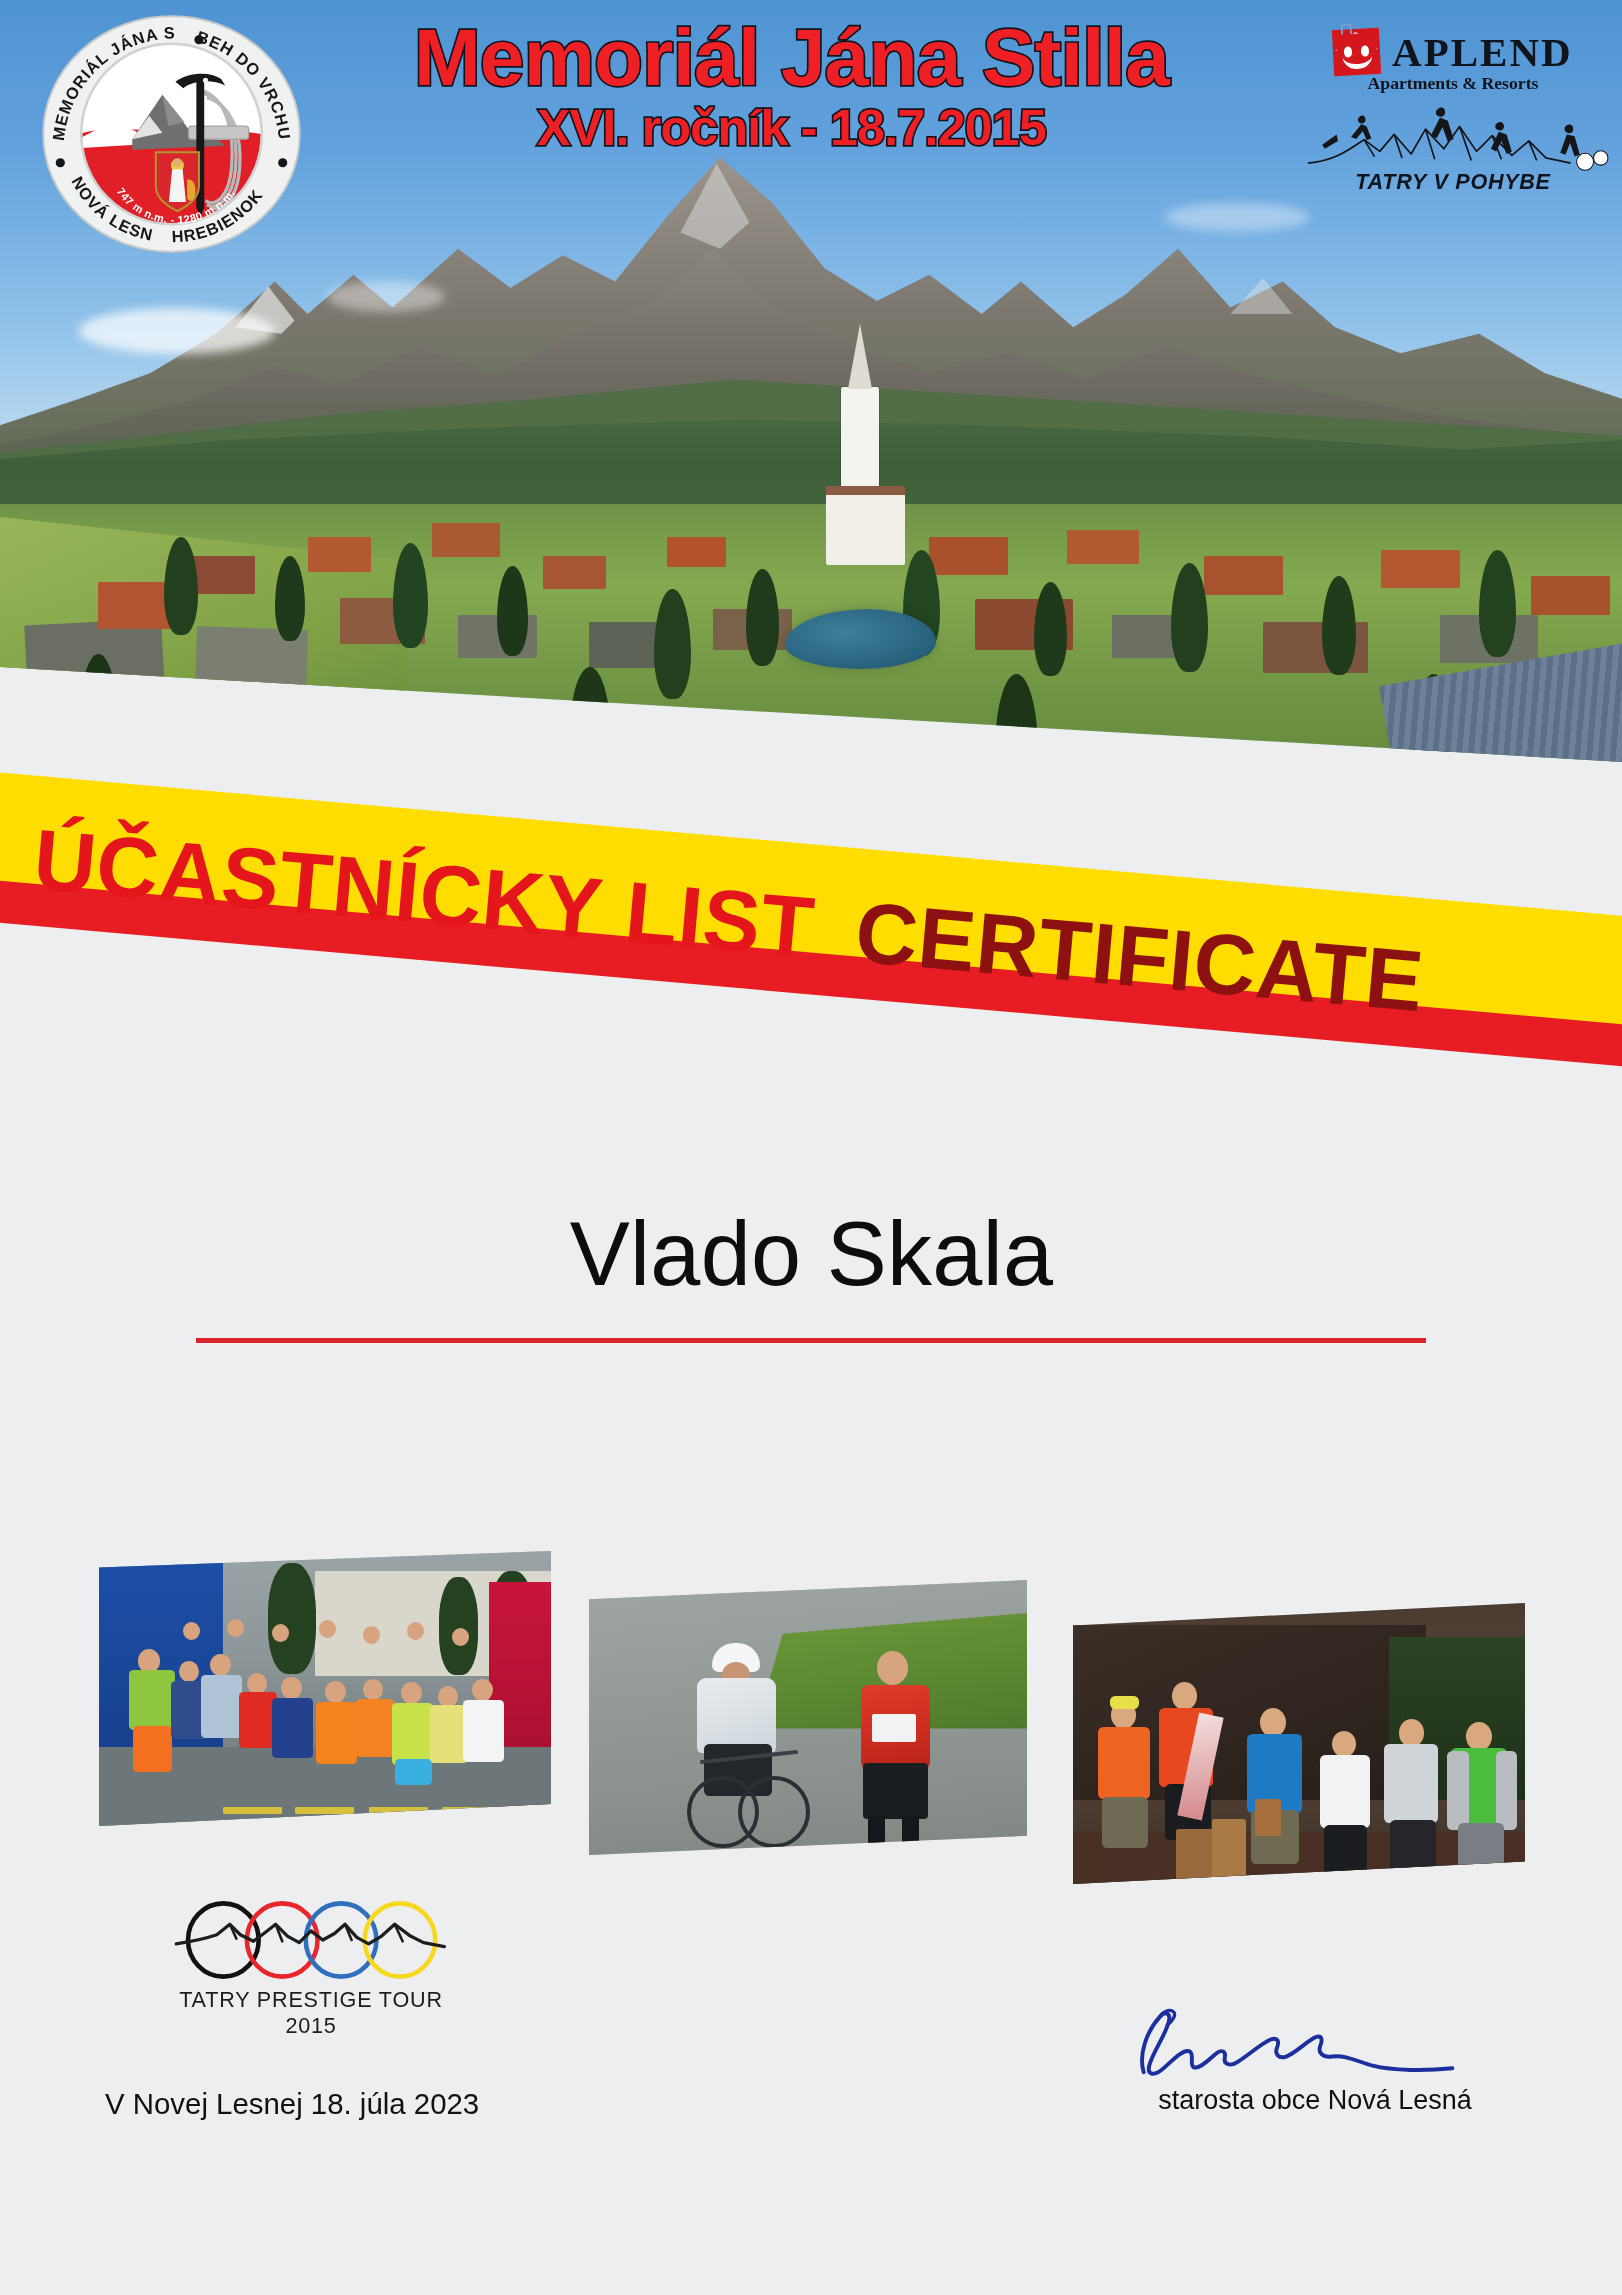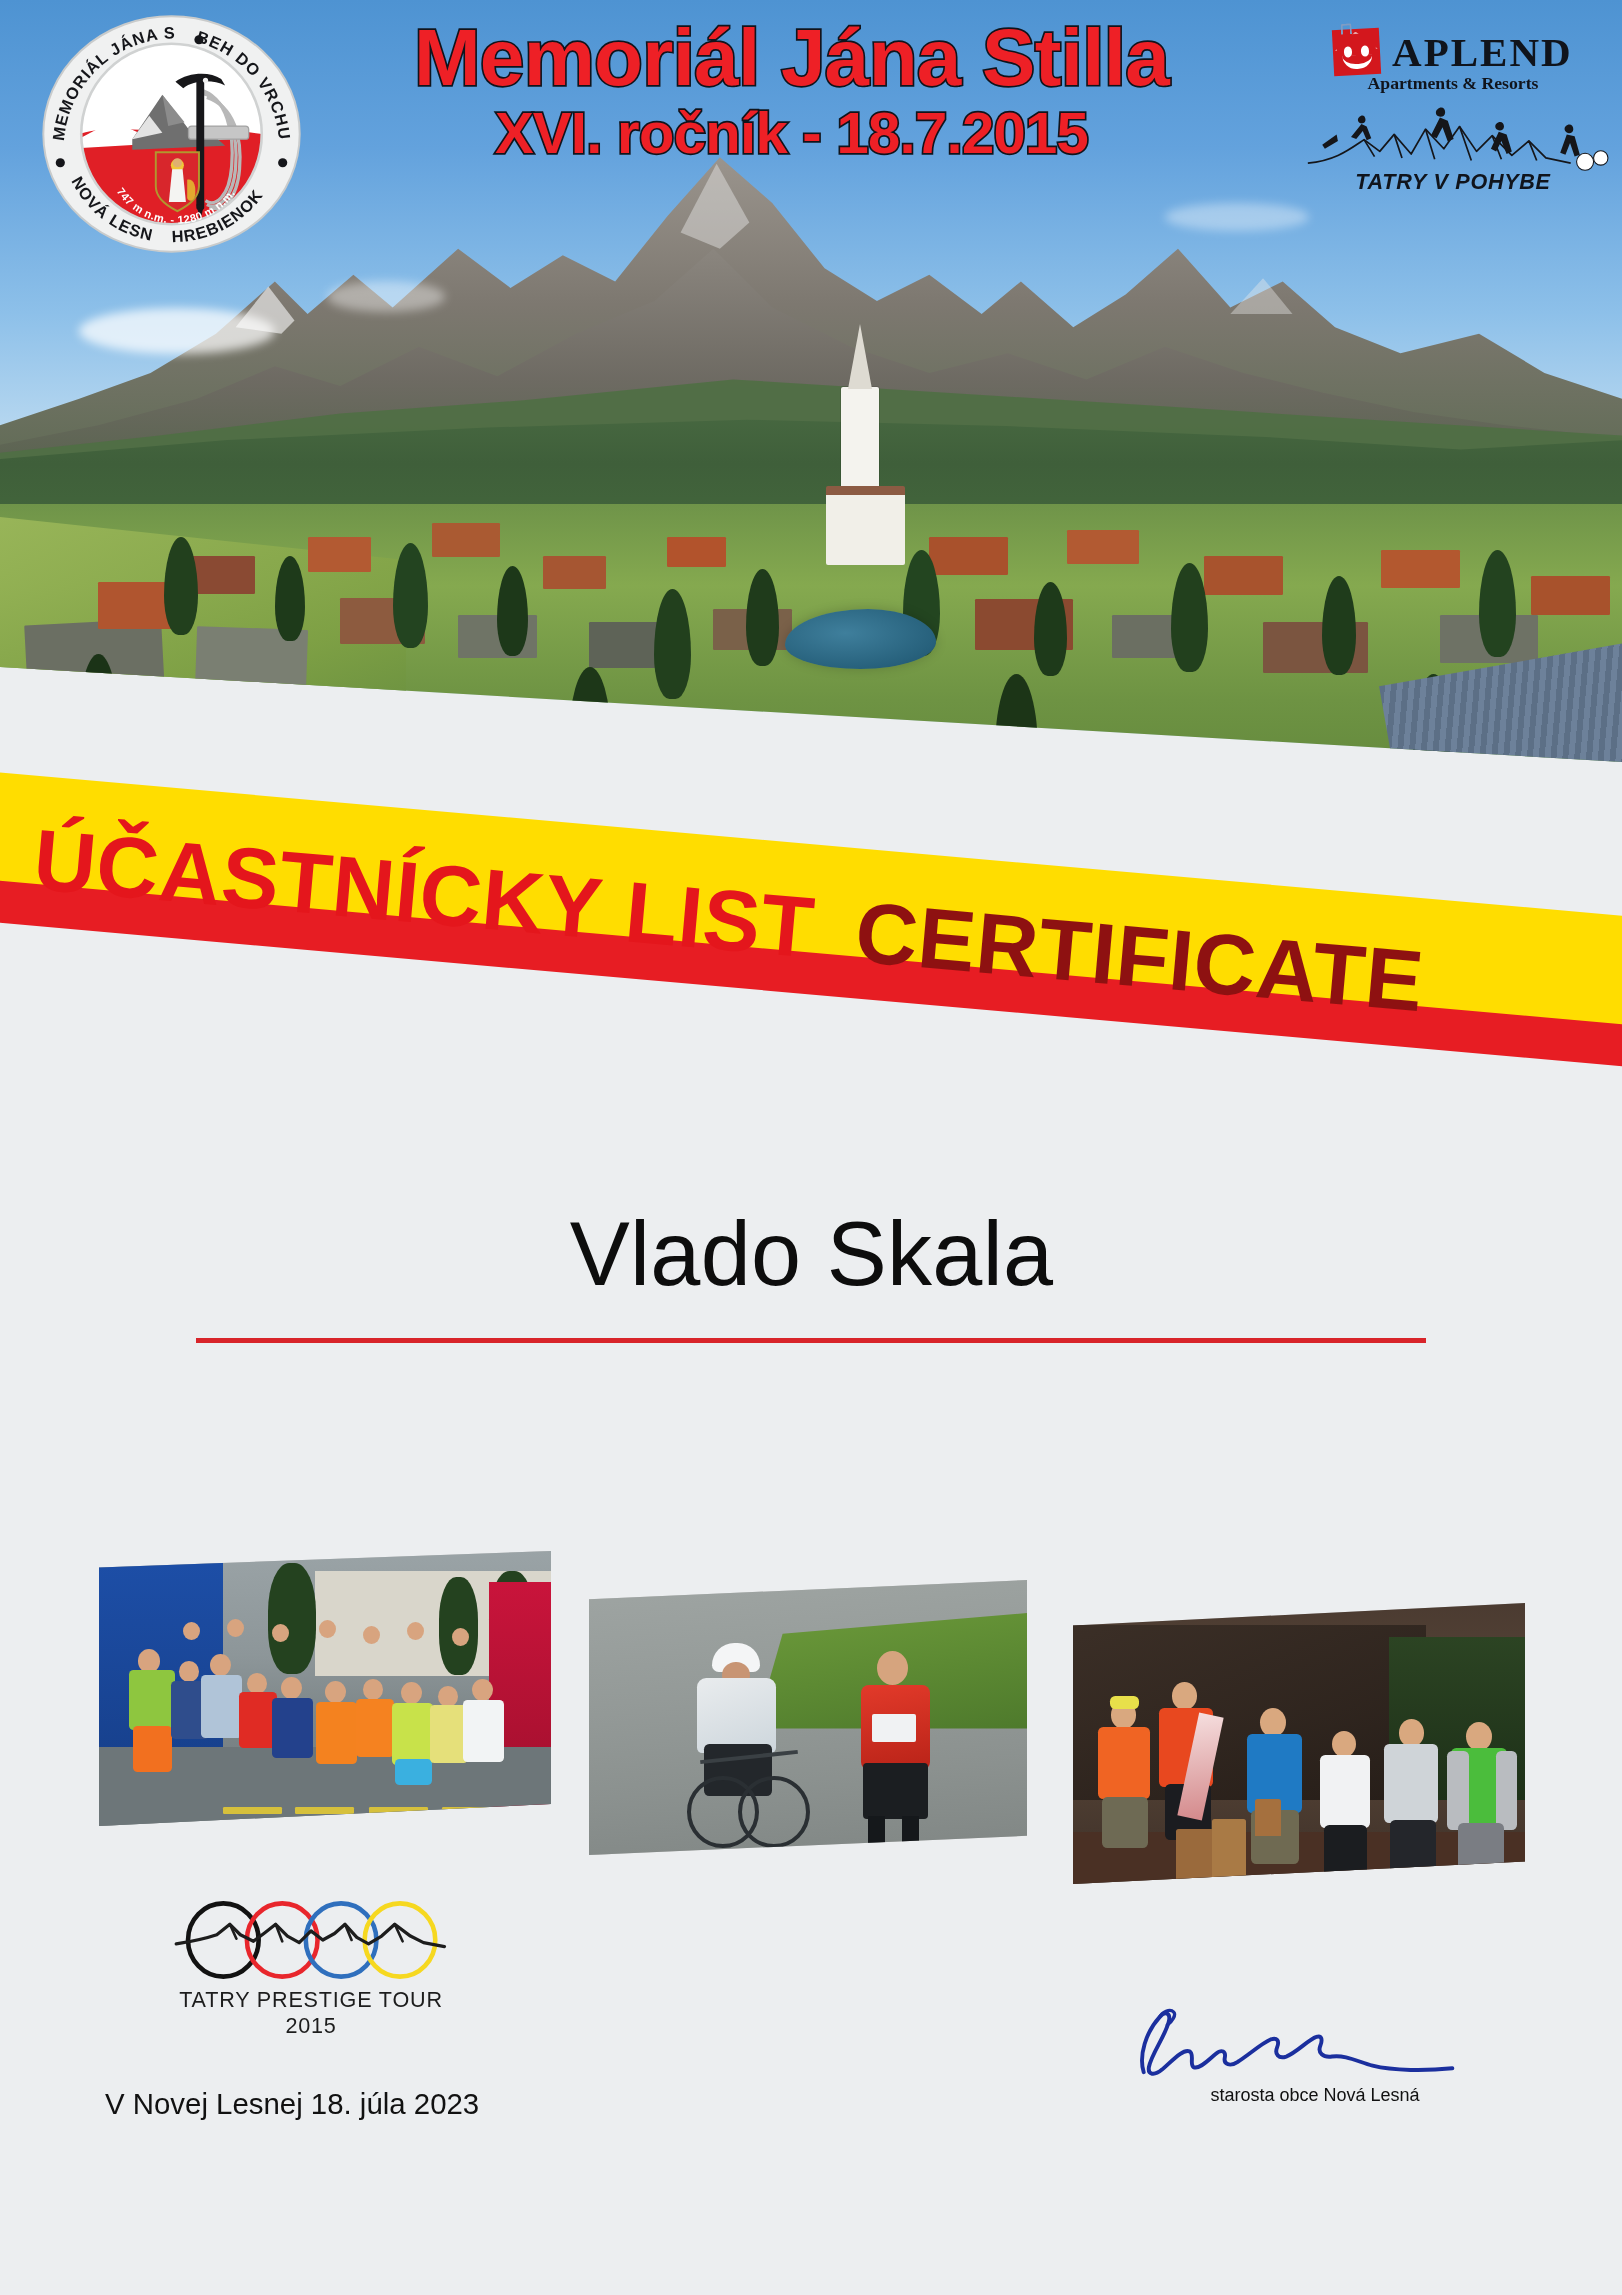--- a/index.html
+++ b/index.html
@@ -87,21 +87,21 @@
 
   
   #title-block{position:absolute;left:366px;top:17px;width:851px;text-align:center;}
   .ttl{
     font-family:"Liberation Sans","DejaVu Sans",sans-serif;
     font-weight:bold;color:#ee2026;letter-spacing:-0.7px;
     -webkit-text-stroke:3.3px #10141c;paint-order:stroke fill;
     text-shadow:0 0 0 #10141c;
   }
   #title-main{font-size:80px;line-height:1.02;}
-  #title-sub{font-size:58px;line-height:1.15;margin-top:1.3px;}
+  #title-sub{font-size:50px;line-height:1.15;margin-top:1.3px;}
 
   
   #sponsor{position:absolute;right:13px;top:27.5px;width:314px;}
   .aplend-row{display:flex;align-items:center;justify-content:center;gap:11.8px;}
   .aplend-mark{
     position:relative;width:47px;height:46px;background:#d3171d;
     transform:rotate(-3deg);
   }
   .aplend-mark .hook{
     position:absolute;left:9.2px;top:-6.5px;width:10.5px;height:11.8px;
@@ -238,21 +238,21 @@
     margin-top:5.2px;text-align:center;font-size:21.6px;color:#1d1d1d;letter-spacing:0.8px;
   }
   #place-date{
     position:absolute;left:105px;top:2087px;font-size:29.4px;color:#111;
   }
   #sign-block{
     position:absolute;left:1086px;top:1999px;width:458px;text-align:center;
   }
   #sign-svg{display:block;width:100%;height:85px;}
   #sign-name{font-size:29.4px;color:#111;margin-top:-5.2px;}
-  #sign-role{font-size:18px;color:#111;margin-top:1.3px;}
+  #sign-role{font-size:27px;color:#111;margin-top:1.3px;}
 </style>
 </head>
 <body>
 
 <div id="page">
 
   <div id="hero">
     <div class="sky"></div>
 
     <div class="ridge">

